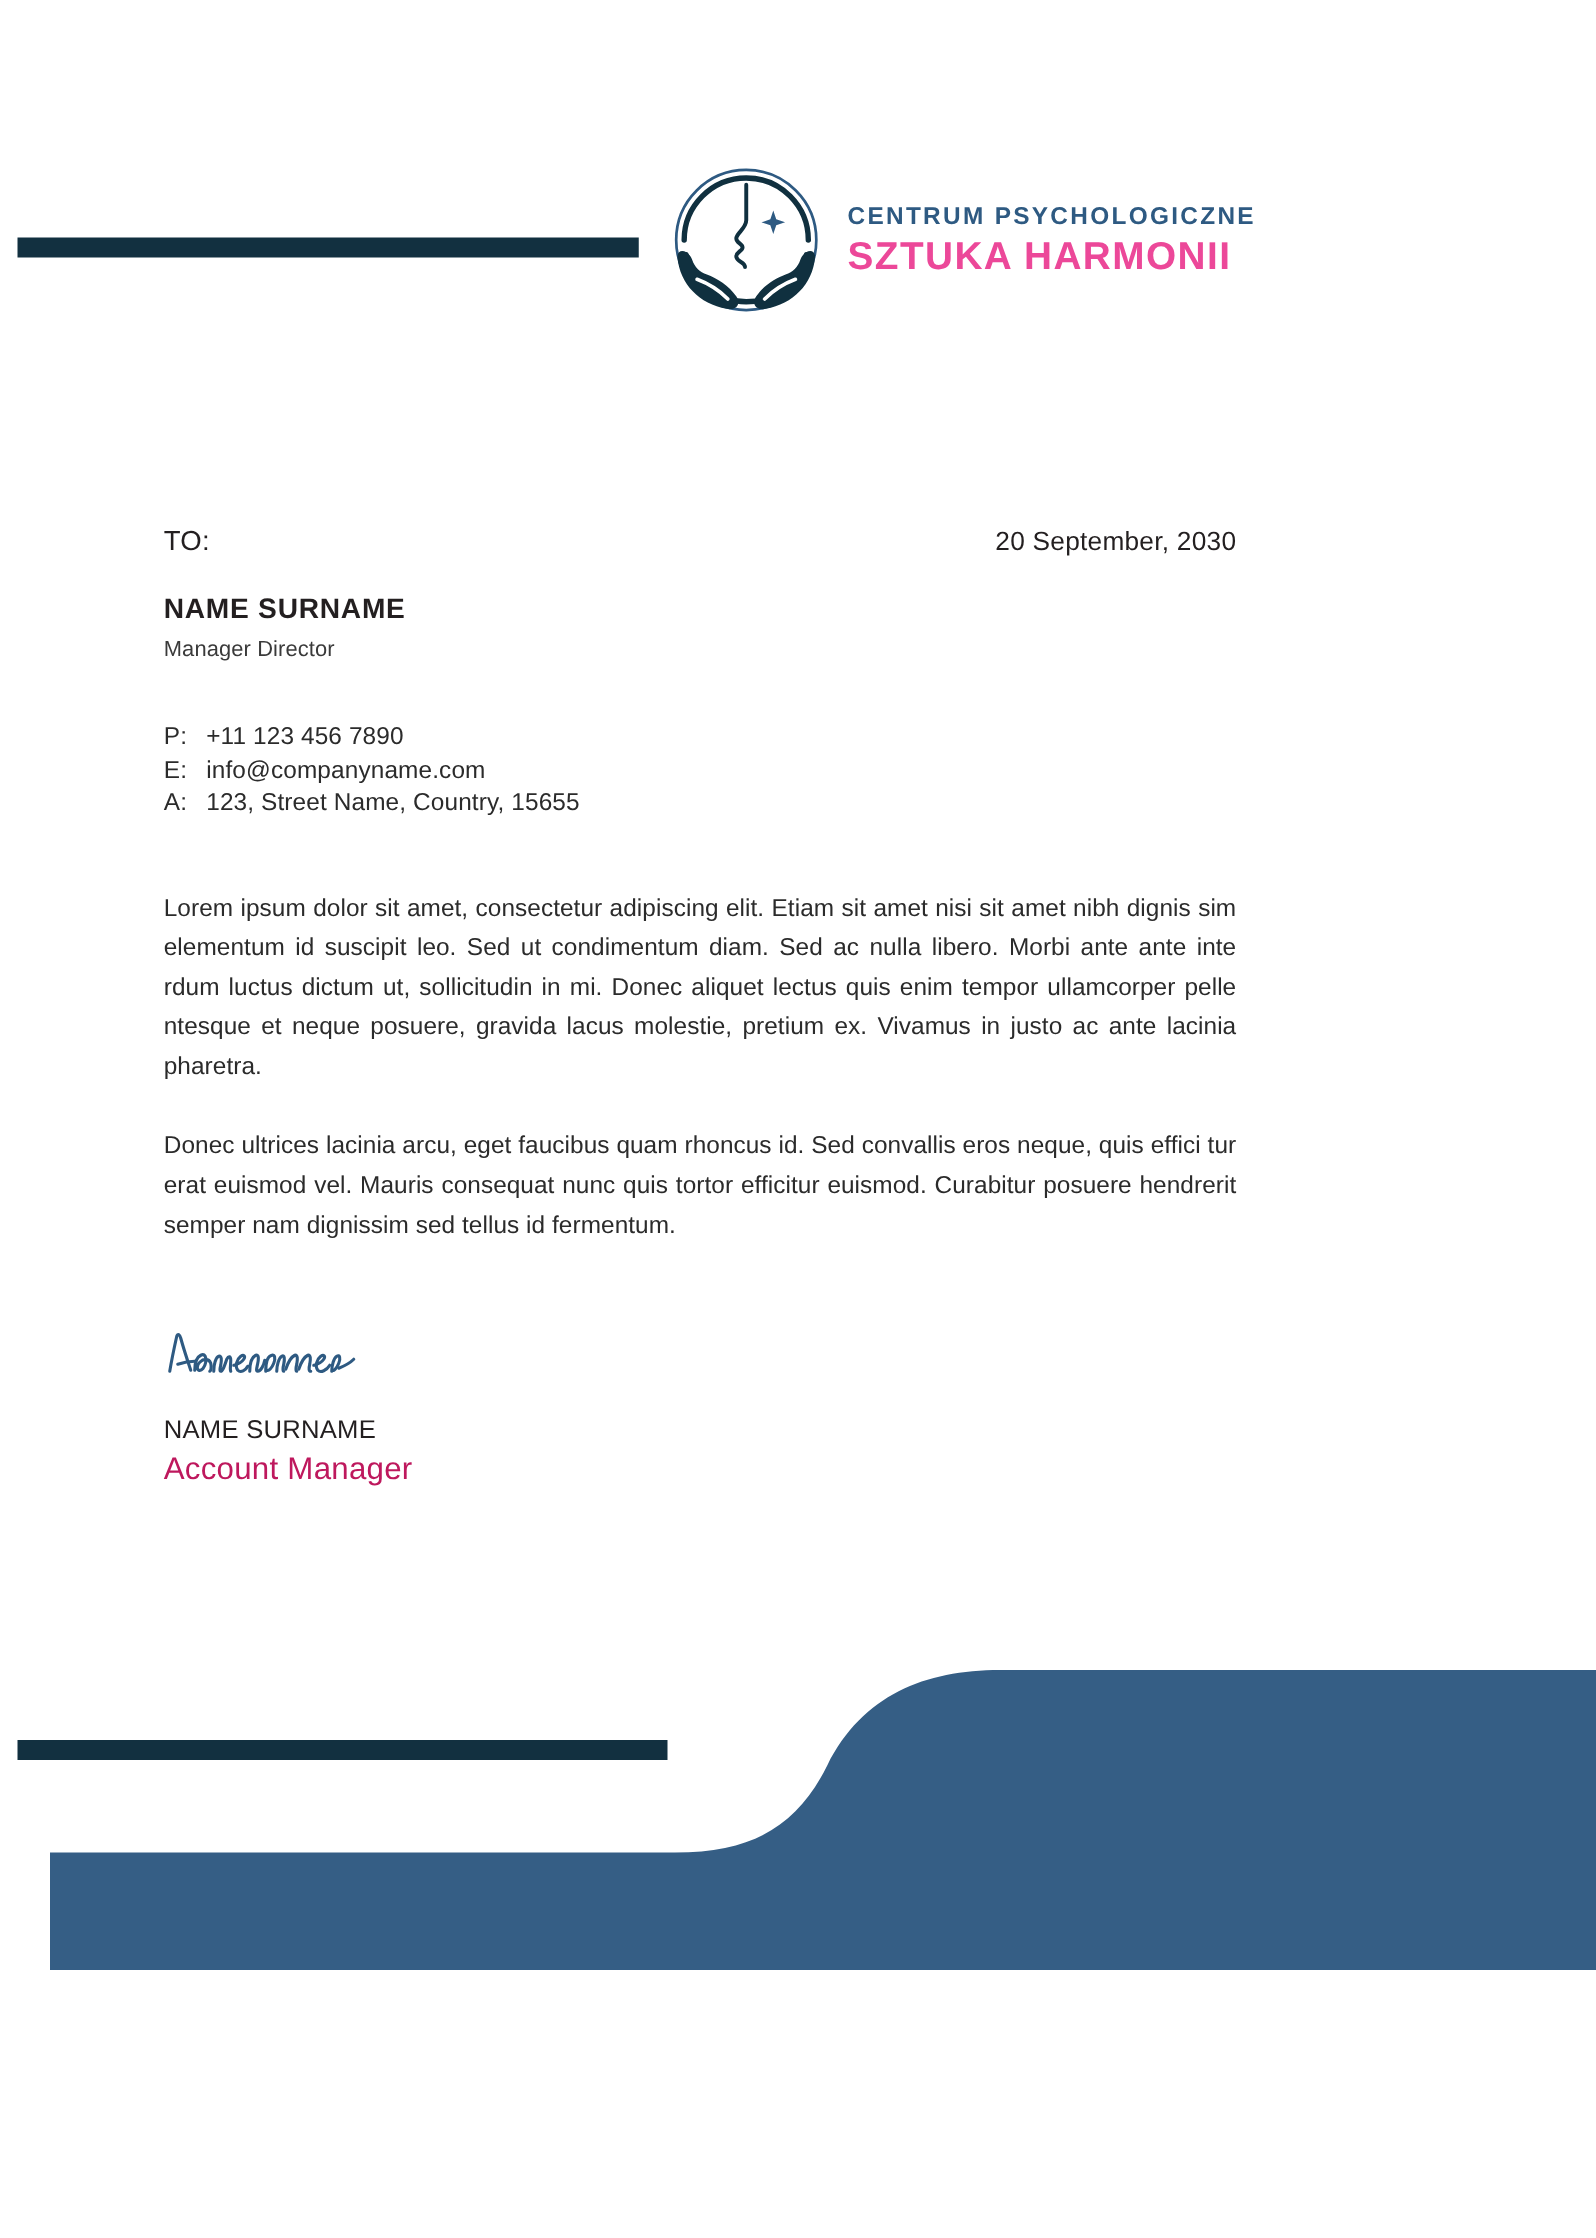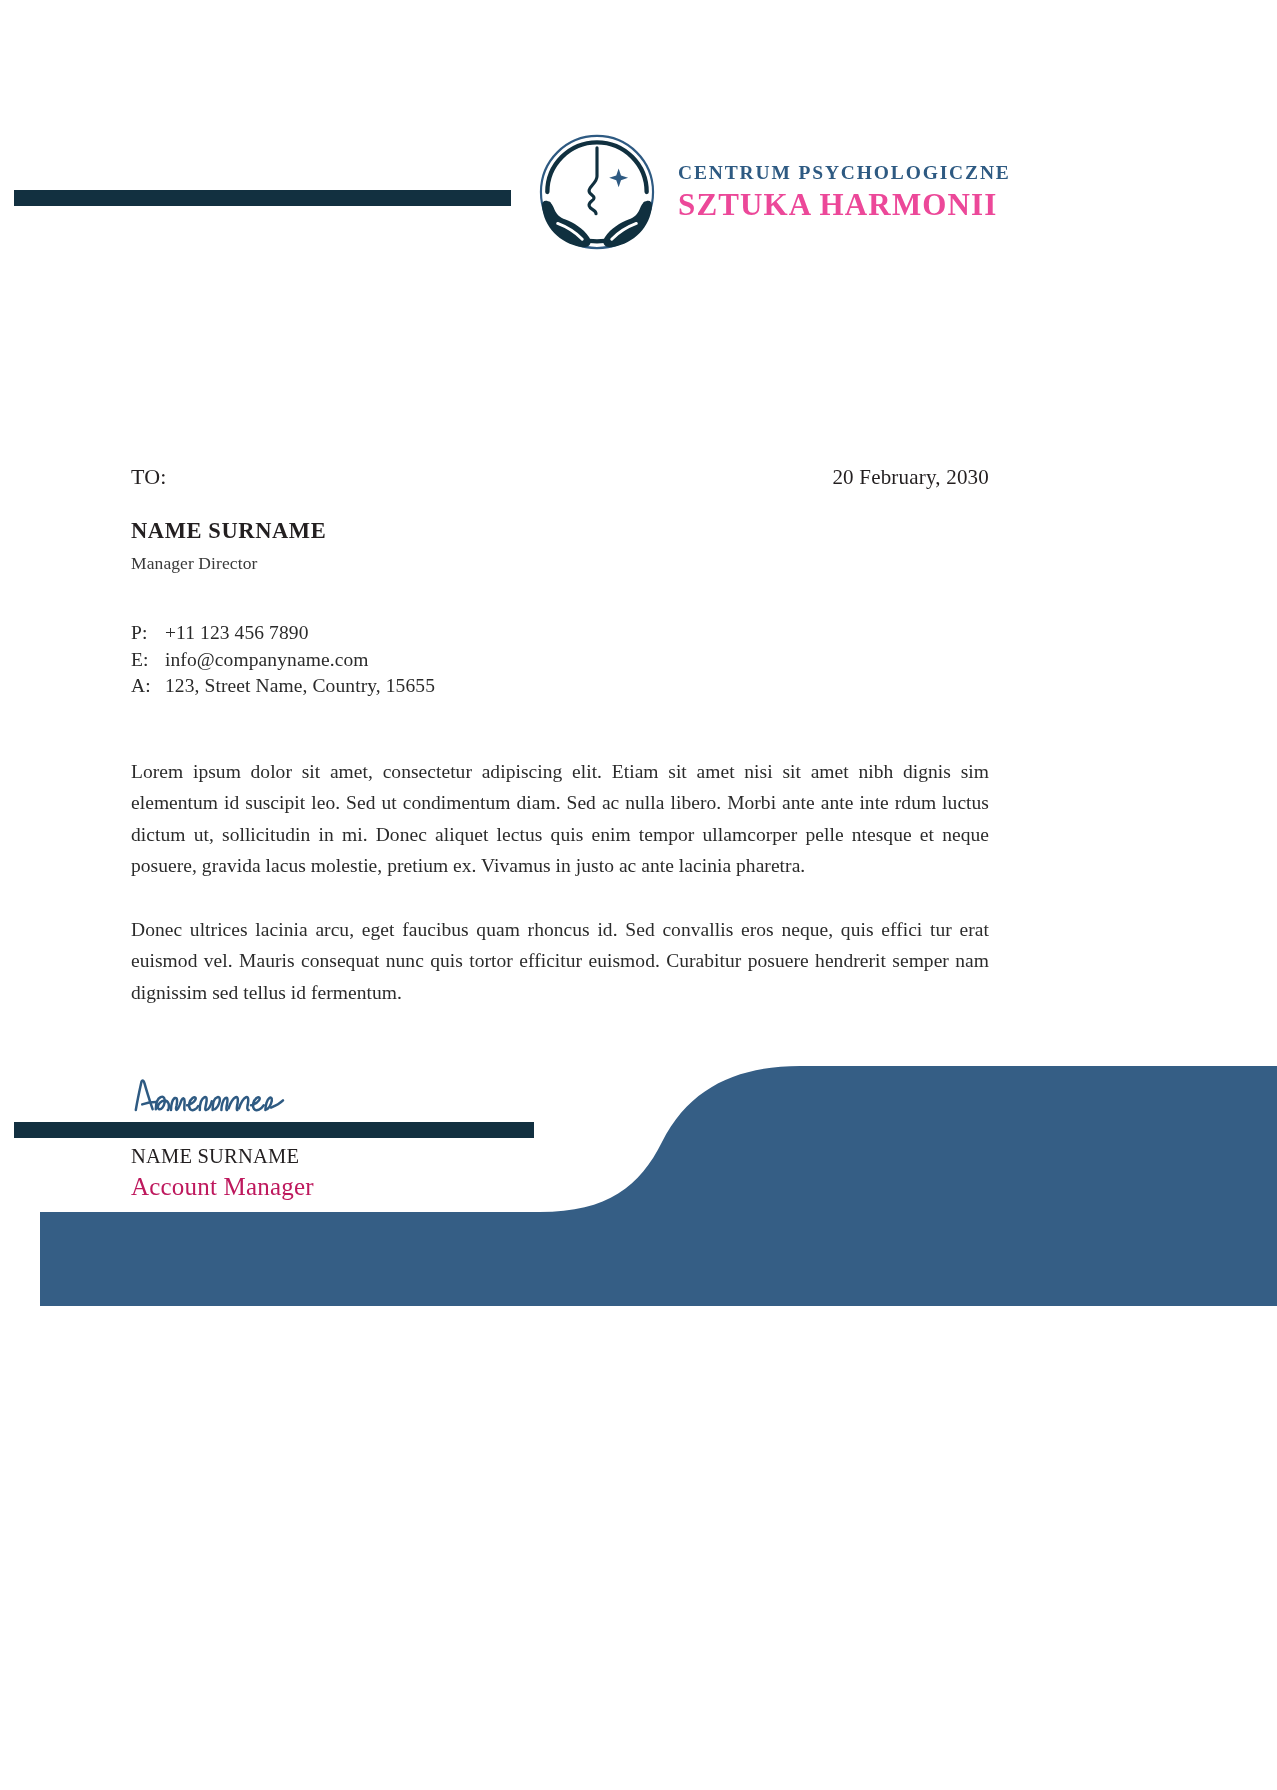--- a/index.html
+++ b/index.html
@@ -27,22 +27,22 @@
   .brand-top {
     font-size:19.5px; font-weight:bold; letter-spacing:1.85px;
     color:#2e5a82; line-height:1.25; white-space:nowrap;
   }
   .brand-main {
     font-size:31px; font-weight:bold; letter-spacing:1.15px;
     color:#ec4899; line-height:1.18; white-space:nowrap; margin-top:2px;
   }
 
   
-  .sheet { position:absolute; left:0; top:0; width:1277px; height:1306px;font-family:Liberation Serif, serif; }
-  .content { position:absolute; left:131px; top:420px; width:858px;margin-top:44px; }
+  .sheet { position:absolute; left:0; top:0; width:1277px; height:1576px; }
+  .content { position:absolute; left:131px; top:420px; width:858px; }
 
   .row-to {
     display:flex; justify-content:space-between; align-items:baseline;
   }
   .to-label { font-size:22px; color:#231f20; letter-spacing:.2px; }
   .date { font-size:21px; color:#231f20; letter-spacing:.2px; }
 
   .recipient-name {
     margin-top:28px; font-size:22.5px; font-weight:bold;
     letter-spacing:.6px; color:#231f20;
@@ -116,21 +116,21 @@
         <div class="brand-top">CENTRUM PSYCHOLOGICZNE</div>
         <div class="brand-main">SZTUKA HARMONII</div>
       </div>
     </div>
   </div>
 
   <div class="content">
 
     <div class="row-to">
       <div class="to-label">TO:</div>
-      <div class="date">20 February, 2030</div>
+      <div class="date">20 September, 2030</div>
     </div>
 
     <div class="recipient-name">NAME SURNAME</div>
     <div class="recipient-role">Manager Director</div>
 
     <div class="contact">
       <div class="contact-line">
         <span class="contact-key">P:</span>
         <span>+11 123 456 7890</span>
       </div>

